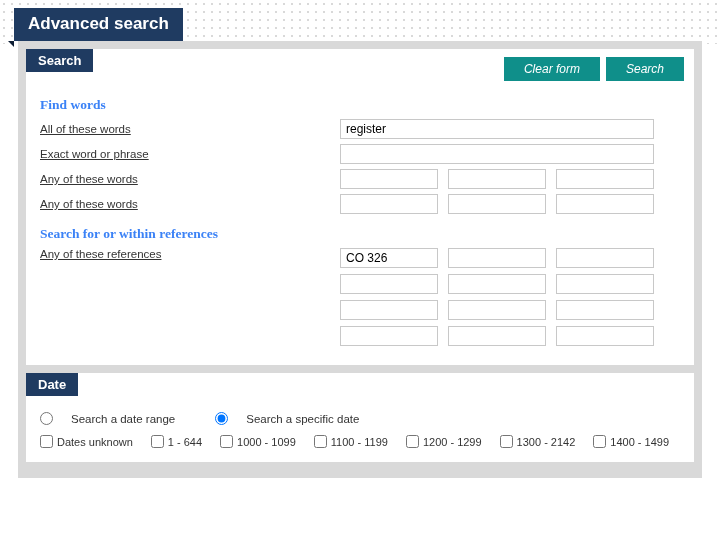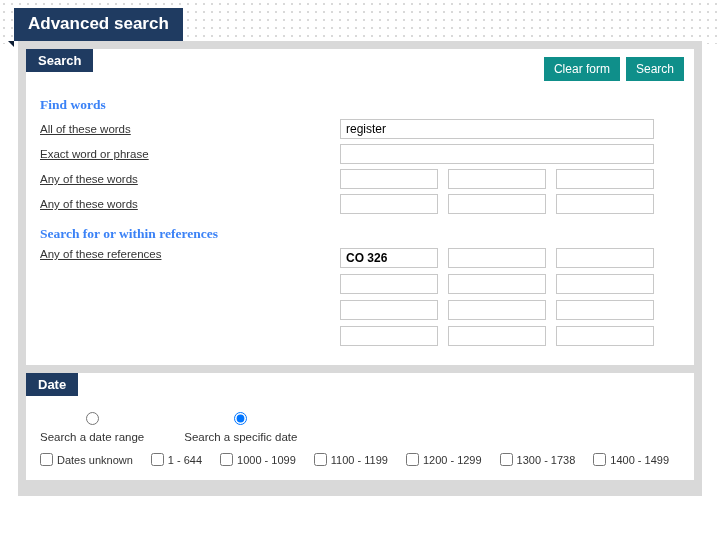--- a/index.html
+++ b/index.html
@@ -9,32 +9,32 @@
 .page-title{display:inline-block;background:#1f3b61;color:#fff;font-weight:600;font-size:17px;padding:6px 14px 7px;position:relative;}
 .page-title::after{content:"";position:absolute;left:-6px;bottom:-6px;width:0;height:0;border-top:6px solid #0e1e34;border-left:6px solid transparent;}
 .tabbar{margin:18px 0 0 18px;display:flex;align-items:flex-end;gap:0;}
 .tab{height:26px;line-height:26px;font-size:12px;color:#333;padding:0 28px;background:#fff;border:1px solid #ccc;border-bottom:none;margin-right:4px;cursor:pointer;}
 .tab-inactive{border-color:transparent;background:transparent;}
 .outer-panel{margin:0 18px 0 18px;background:#d9d9d9;padding:8px;box-sizing:border-box;}
 .panel{background:#fff;margin-bottom:8px;padding:0 0 14px 0;}
 .panel-head{display:flex;align-items:flex-start;justify-content:space-between;}
 .panel-label{background:#1f3b61;color:#fff;font-size:13px;font-weight:600;padding:4px 12px;display:inline-block;}
 .panel-actions{padding:8px 10px 0 0;display:flex;gap:6px;}
-.btn-teal{background:#0f8f8a;color:#fff;border:none;font-size:12px;padding:5px 10px;cursor:pointer;}
+.btn-teal{background:#0f8f8a;color:#fff;border:none;font-size:12px;padding:5px 20px;cursor:pointer;font-style:italic;}
 .panel-body{padding:4px 14px 0 14px;}
 .sect-title{font-family:Georgia,serif;font-size:13.5px;font-weight:600;color:#3b82f6;margin:12px 0 6px;}
 .form-row{display:flex;align-items:center;margin:5px 0;}
 .form-label{width:300px;font-size:11.5px;color:#333;text-decoration:underline;}
 .text-input{height:20px;border:1px solid #c8c8c8;padding:0 5px;font-size:12px;box-sizing:border-box;}
 .w-wide{width:314px;}
-.w-tri{width:98px;font-weight:bold;}
+.w-tri{width:98px;}
 .tri-wrap{display:flex;gap:10px;}
 .ref-grid{display:grid;grid-template-columns:98px 98px 98px;gap:6px 10px;}
 .date-options{display:flex;gap:40px;align-items:center;margin:12px 0 8px;font-size:11.5px;}
-.date-options label{display:flex;align-items:center;gap:6px;cursor:pointer;flex-direction:column;}
+.date-options label{display:flex;align-items:center;gap:18px;cursor:pointer;}
 .yellow-input{height:24px;width:96px;border:1px solid #d9b300;background:#fffde9;padding:0 6px;font-size:12px;box-sizing:border-box;}
 .date-buckets{display:flex;flex-wrap:wrap;gap:14px 18px;margin-top:10px;font-size:11px;}
 .date-buckets label{display:flex;align-items:center;gap:4px;cursor:pointer;white-space:nowrap;}
 .date-buckets input{margin:0;}
 input[type=radio],input[type=checkbox]{margin:0;}
 </style>
 </head>
 <body>
 <div class="page">
 
@@ -138,21 +138,21 @@
             <label>
               <input type="checkbox" style="">
               <span>1100 - 1199</span>
             </label>
             <label>
               <input type="checkbox" style="">
               <span>1200 - 1299</span>
             </label>
             <label>
               <input type="checkbox" style="">
-              <span>1300 - 1738</span>
+              <span>1300 - 2142</span>
             </label>
             <label>
               <input type="checkbox" style="">
               <span>1400 - 1499</span>
             </label>
           </div>
     </div>
   </div>
 
 </div>

